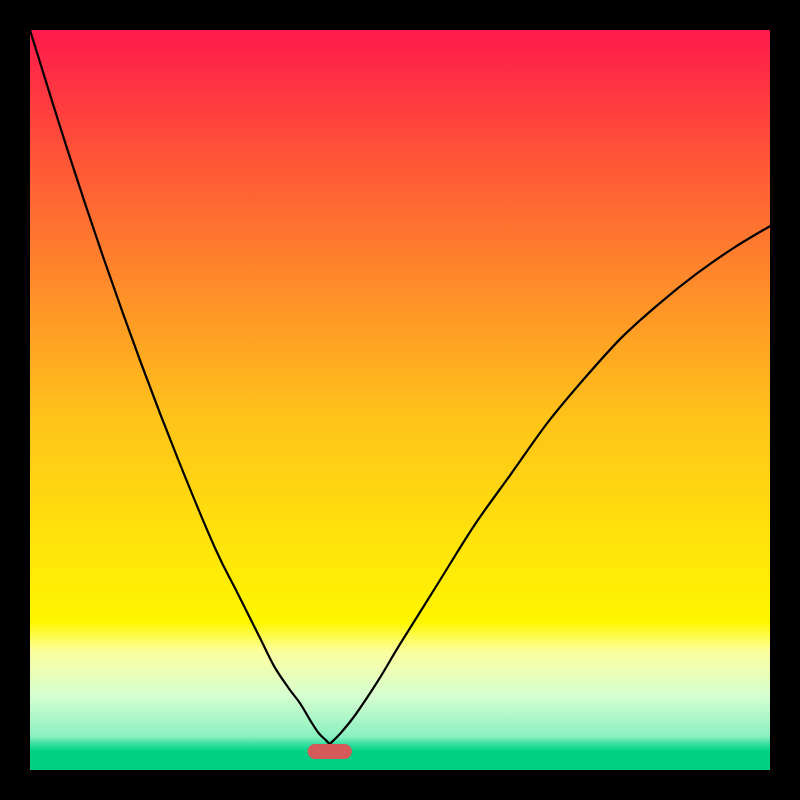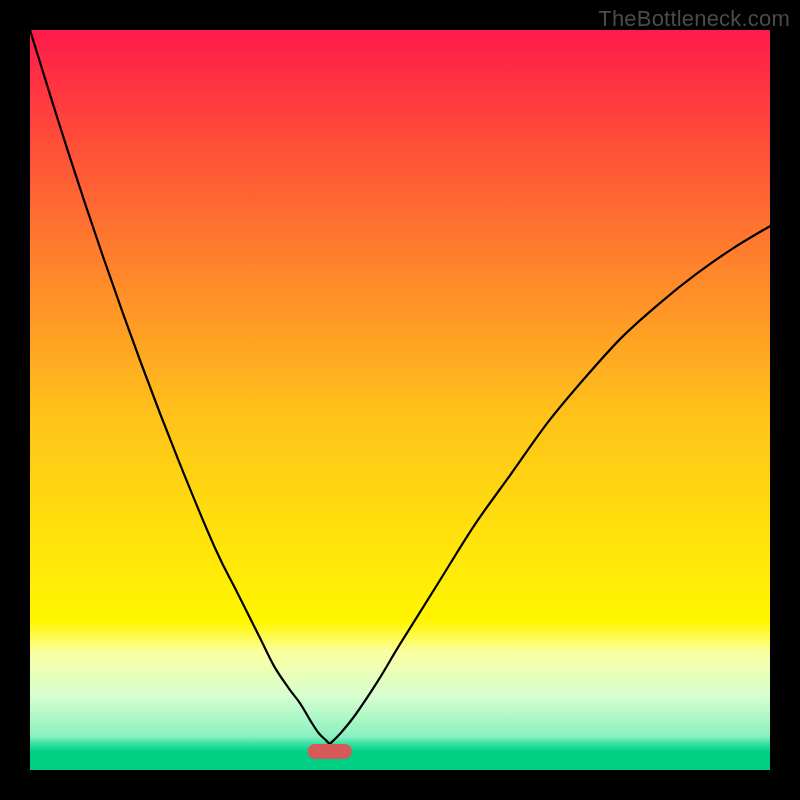--- a/index.html
+++ b/index.html
@@ -35,21 +35,20 @@
     left: 30px;
     width: 740px;
     height: 740px;
     display: block;
   }
 </style>
 </head>
 <body>
 
 <div class="frame">
-  <div class="watermark">TheBottleneck.com</div>
 
   <svg class="plot" viewBox="0 0 740 740" preserveAspectRatio="none">
     <defs>
       <linearGradient id="bg-grad" x1="0" y1="0" x2="0" y2="1">
           <stop offset="0%" stop-color="#ff1a4b"></stop>
           <stop offset="16%" stop-color="#ff5038"></stop>
           <stop offset="34%" stop-color="#ff8a2a"></stop>
           <stop offset="52%" stop-color="#ffc21a"></stop>
           <stop offset="70%" stop-color="#ffe50a"></stop>
           <stop offset="80%" stop-color="#fff600"></stop>

